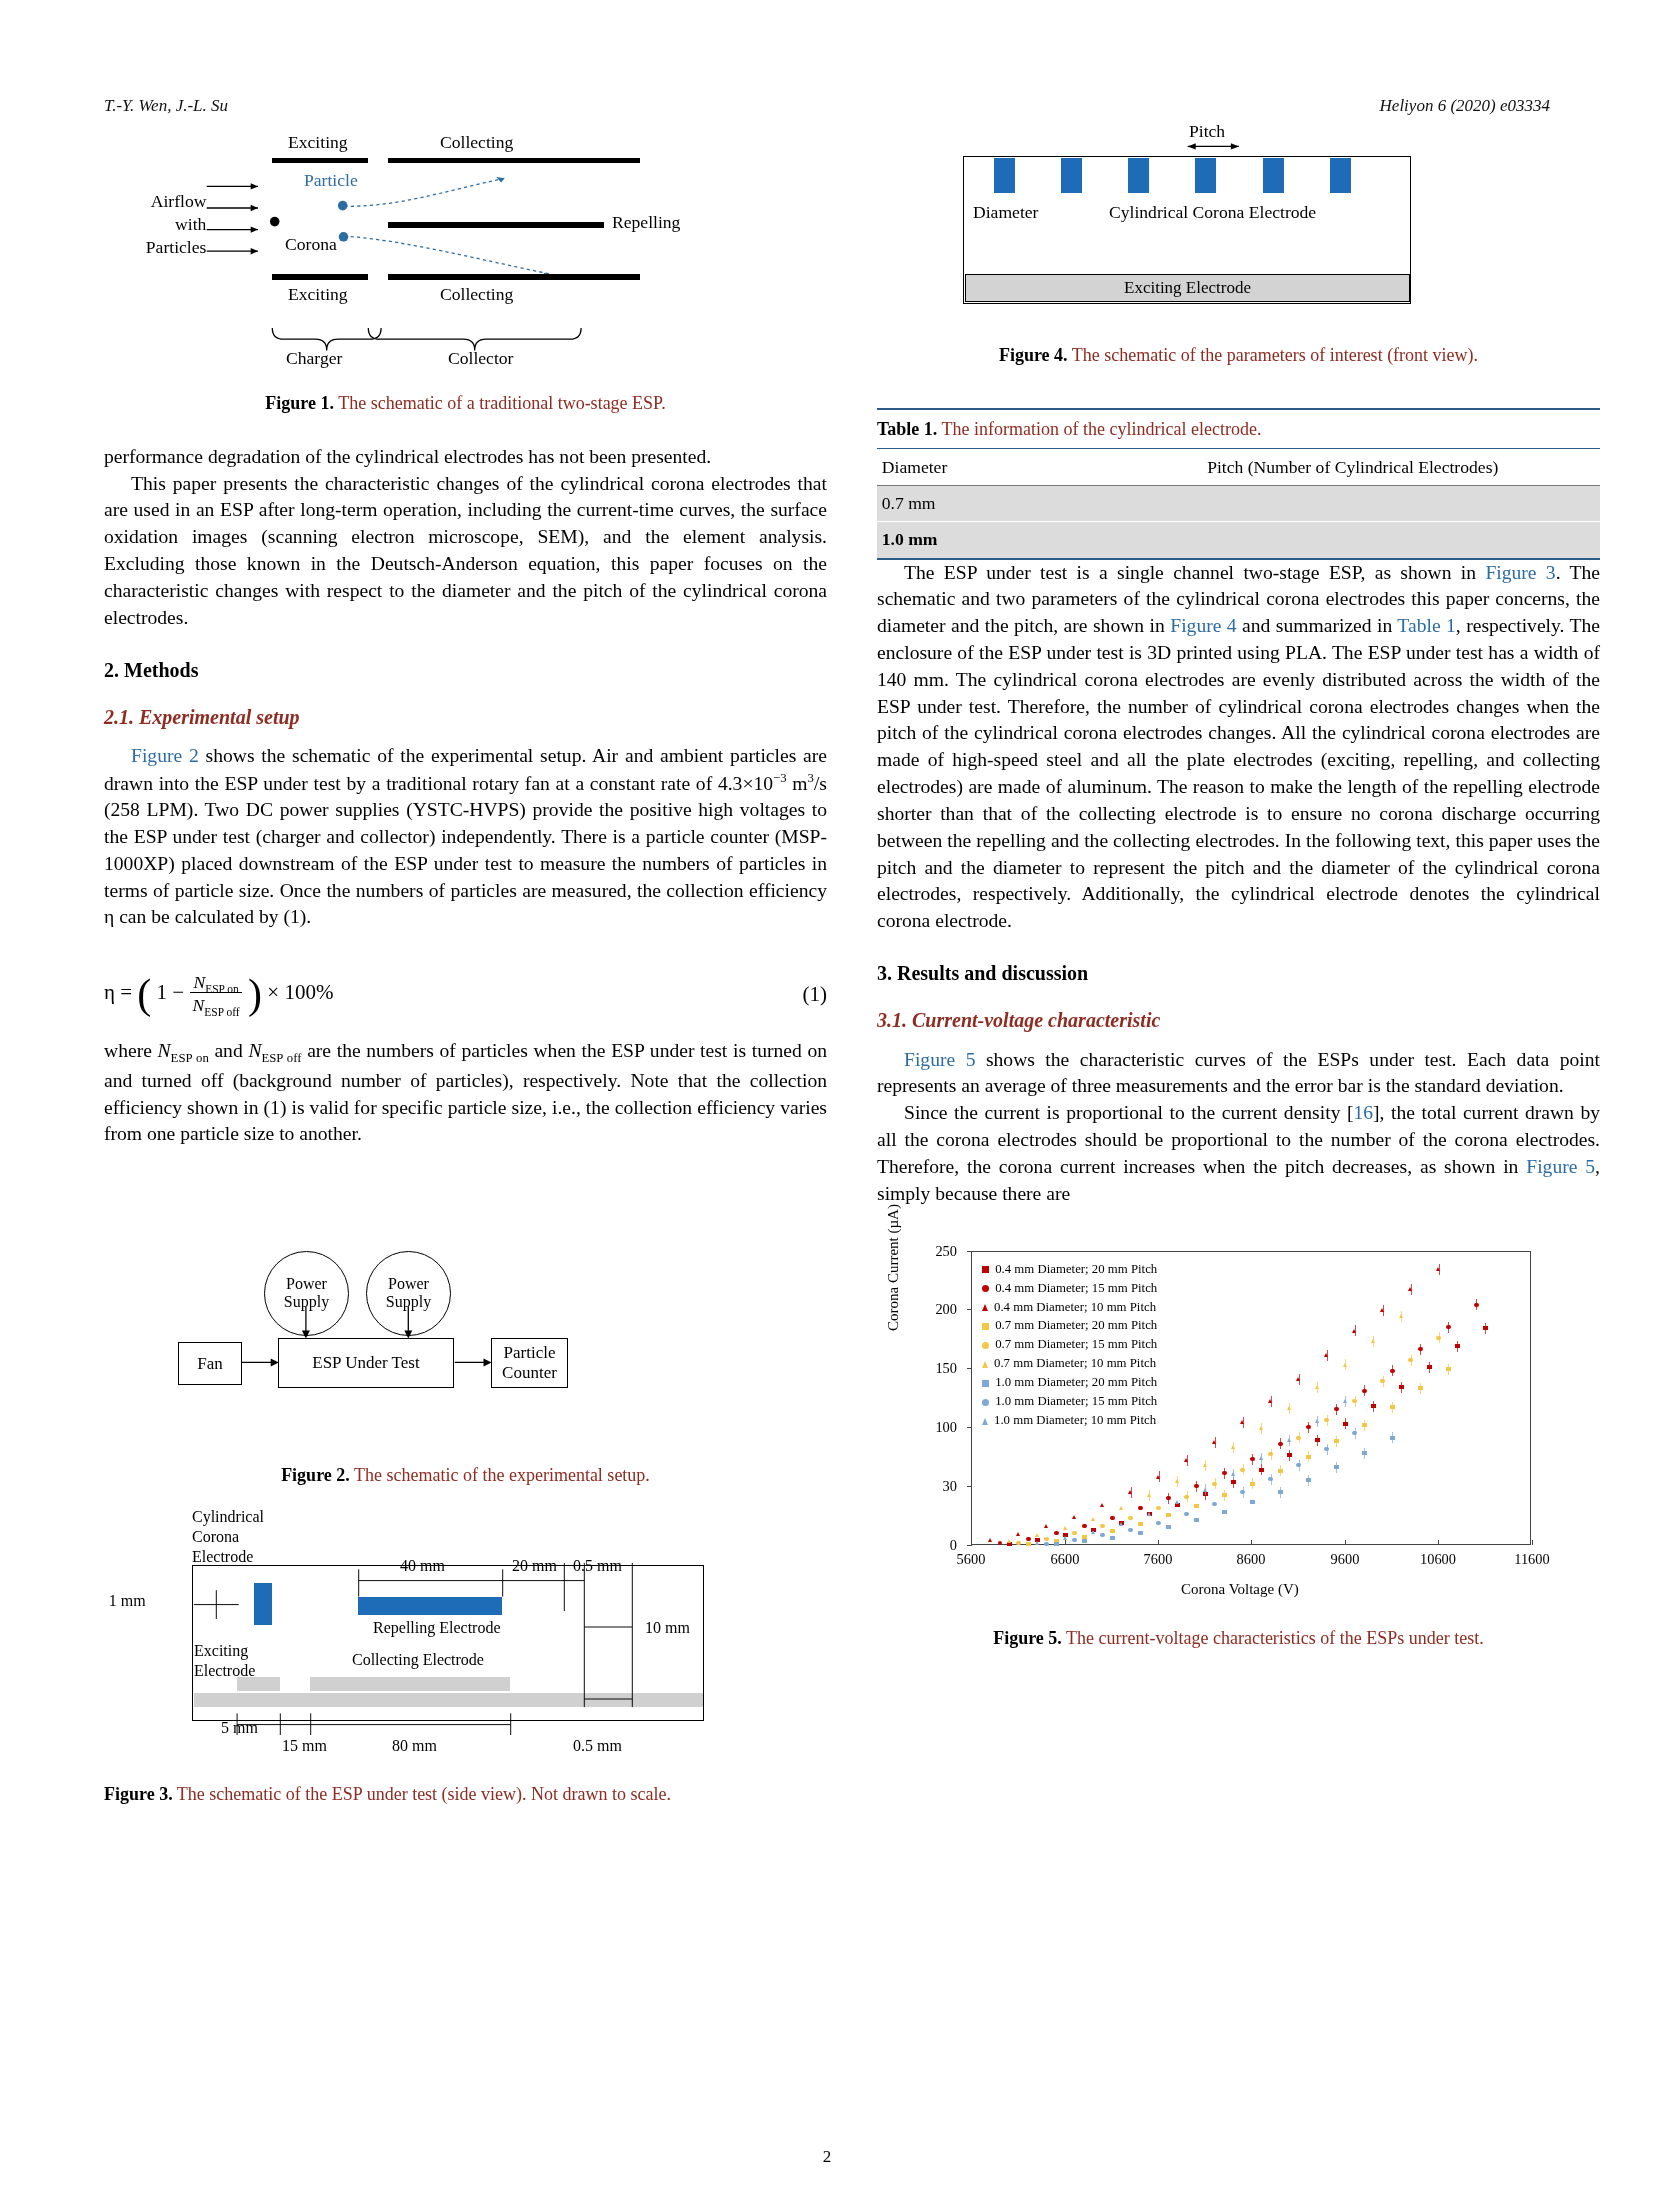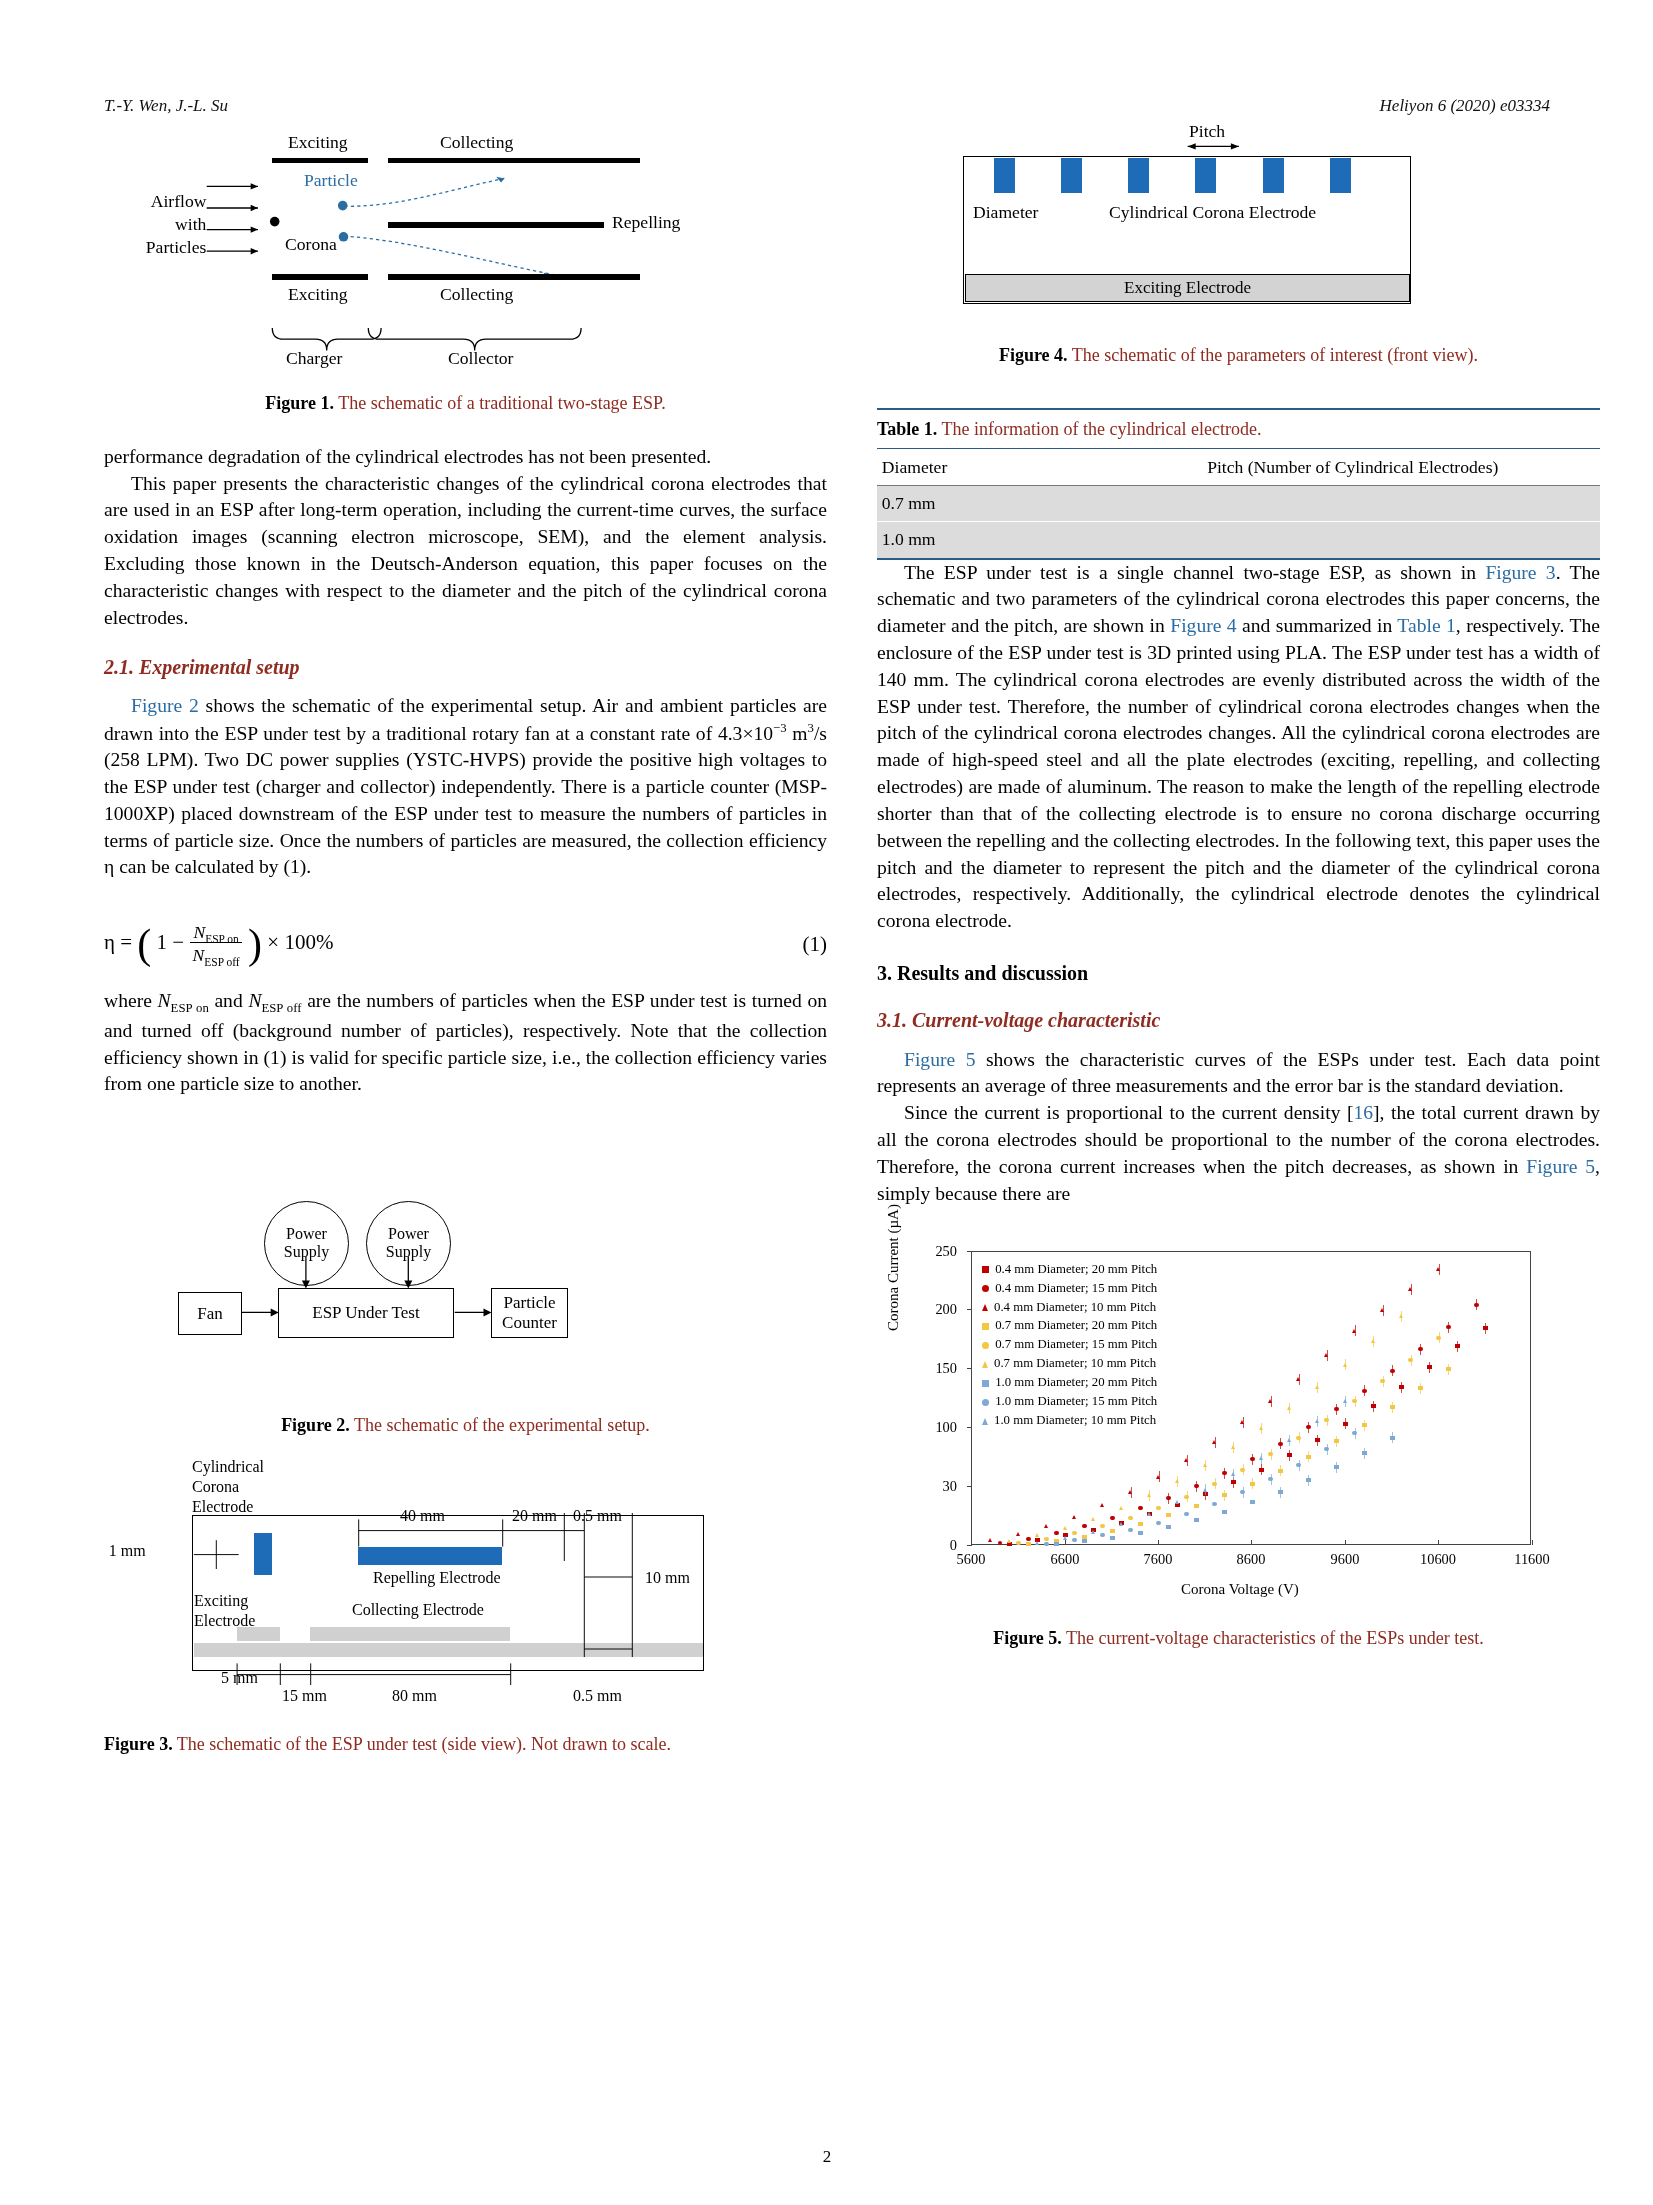--- a/index.html
+++ b/index.html
@@ -156,20 +156,21 @@
       <div class="figcap">
         <b>Figure 1.</b>
         <span>The schematic of a traditional two-stage ESP.</span>
       </div>
 
       <div class="space-lg"></div>
 
       <p>performance degradation of the cylindrical electrodes has not been presented.</p>
       <p class="indent">This paper presents the characteristic changes of the cylindrical corona electrodes that are used in an ESP after long-term operation, including the current-time curves, the surface oxidation images (scanning electron microscope, SEM), and the element analysis. Excluding those known in the Deutsch-Anderson equation, this paper focuses on the characteristic changes with respect to the diameter and the pitch of the cylindrical corona electrodes.</p>
 
+      <h2 class="section">2.  Methods</h2>
       <h3 class="subsection">2.1.  Experimental setup</h3>
 
       <p class="indent"><span class="ref">Figure 2</span><span> shows the schematic of the experimental setup. Air and ambient particles are drawn into the ESP under test by a traditional rotary fan at a constant rate of 4.3×10</span><sup>−3</sup><span> m</span><sup>3</sup><span>/s (258 LPM). Two DC power supplies (YSTC-HVPS) provide the positive high voltages to the ESP under test (charger and collector) independently. There is a particle counter (MSP-1000XP) placed downstream of the ESP under test to measure the numbers of particles in terms of particle size. Once the numbers of particles are measured, the collection efficiency η can be calculated by (1).</span></p>
 
       <div class="eq">
         <div class="body">
           <span>η</span>
           <span>=</span>
           <span class="paren">(</span>
           <span>1 −</span>
@@ -303,21 +304,21 @@
               <th style="width:45%;border-top:0.8px solid #2b5c88;">Diameter</th>
               <th style="border-top:0.8px solid #2b5c88;">Pitch (Number of Cylindrical Electrodes)</th>
             </tr>
           </thead>
           <tbody>
             <tr>
               <td>0.7 mm</td>
               <td></td>
             </tr>
             <tr>
-              <td style="border-bottom:none;">1.0 mm</td>
+              <td style="border-bottom:none;font-weight:bold;">1.0 mm</td>
               <td style="border-bottom:none;"></td>
             </tr>
           </tbody>
         </table>
         <div style="border-bottom:2.4px solid #2b5c88;"></div>
       </div>
 
 
       <p class="indent"><span>The ESP under test is a single channel two-stage ESP, as shown in </span><span class="ref">Figure 3</span><span>. The schematic and two parameters of the cylindrical corona electrodes this paper concerns, the diameter and the pitch, are shown in </span><span class="ref">Figure 4</span><span> and summarized in </span><span class="ref">Table 1</span><span>, respectively. The enclosure of the ESP under test is 3D printed using PLA. The ESP under test has a width of 140 mm. The cylindrical corona electrodes are evenly distributed across the width of the ESP under test. Therefore, the number of cylindrical corona electrodes changes when the pitch of the cylindrical corona electrodes changes. All the cylindrical corona electrodes are made of high-speed steel and all the plate electrodes (exciting, repelling, and collecting electrodes) are made of aluminum. The reason to make the length of the repelling electrode shorter than that of the collecting electrode is to ensure no corona discharge occurring between the repelling and the collecting electrodes. In the following text, this paper uses the pitch and the diameter to represent the pitch and the diameter of the cylindrical corona electrodes, respectively. Additionally, the cylindrical electrode denotes the cylindrical corona electrode.</span></p>
 

